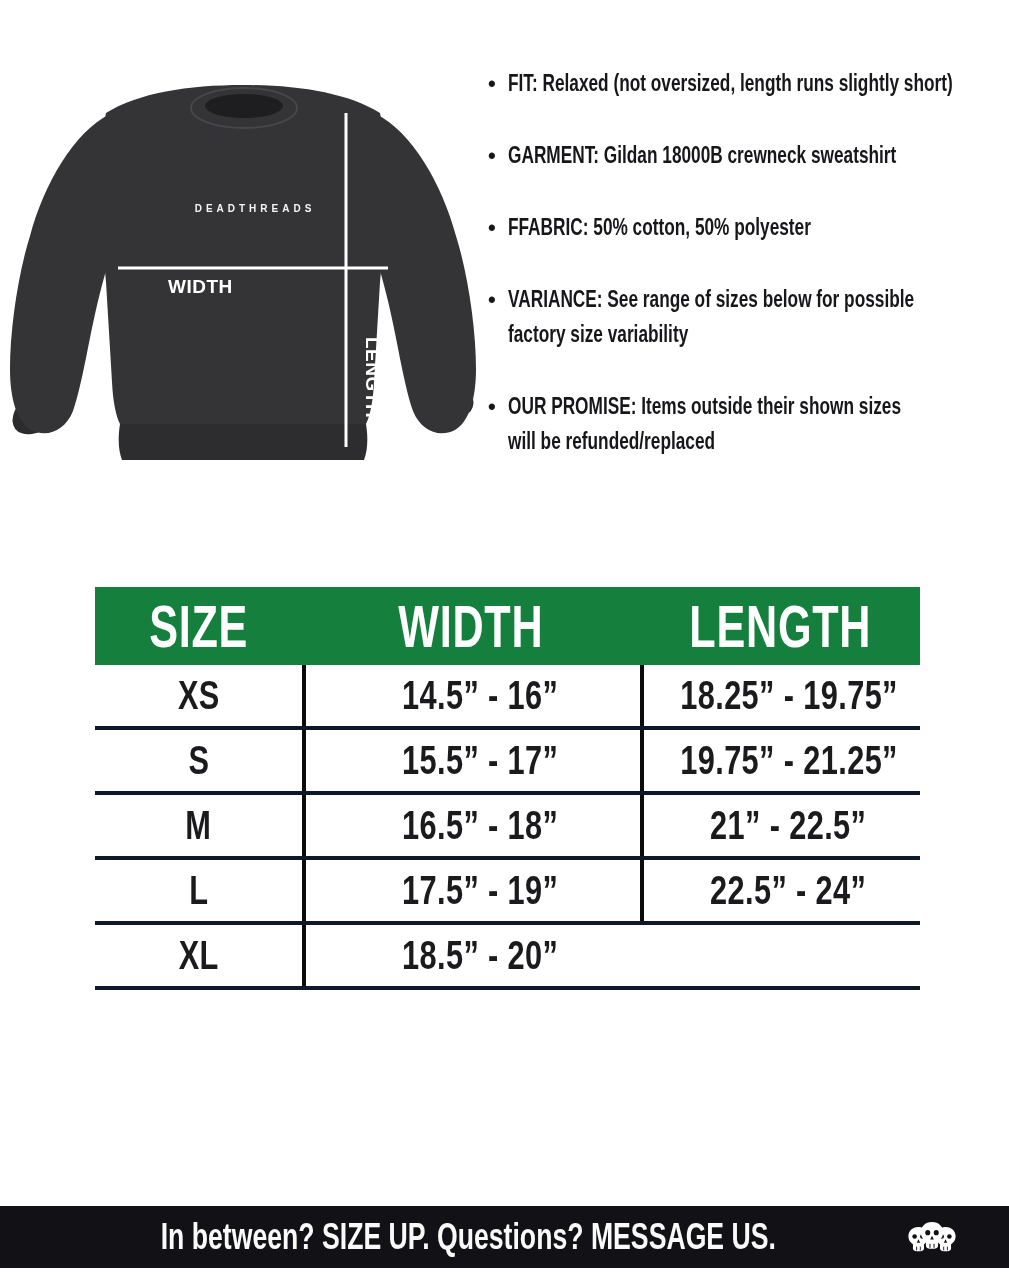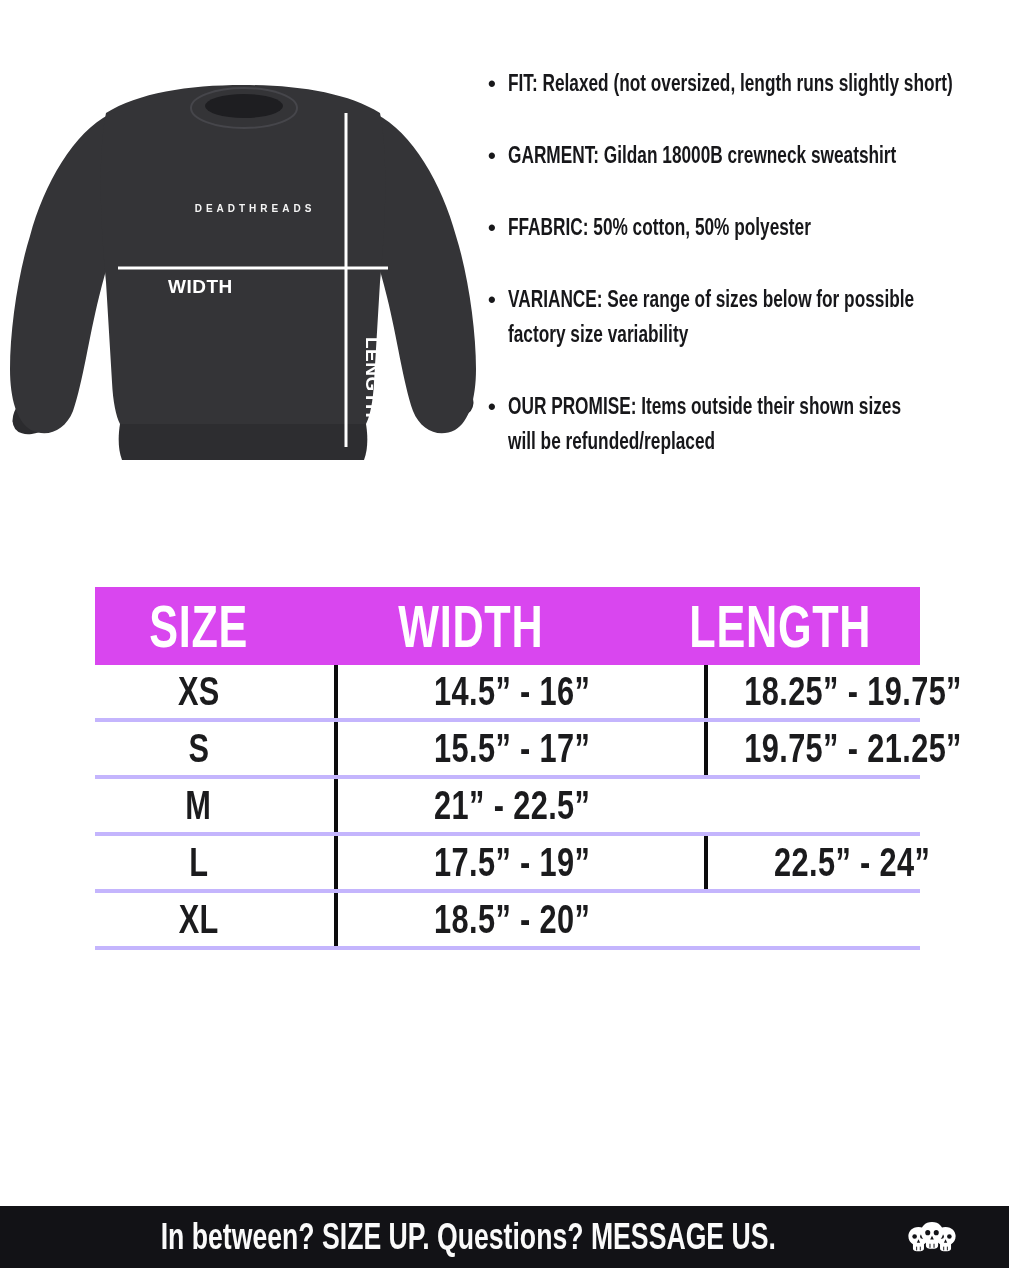--- a/index.html
+++ b/index.html
@@ -29,28 +29,28 @@
     display:block; width:133%;
     transform:scaleX(0.75); transform-origin:0 0;
     font-size:23px; line-height:35px; letter-spacing:0px;
     white-space:pre-line; color:#17171a;
   }
 
   
   .size-table { position:absolute; left:95px; top:587px; width:825px; }
   .thead {
     display:grid; grid-template-columns:25.1% 41% 33.9%;
-    background:#d946ef; height:78px; align-items:center;
+    background:#15803d; height:78px; align-items:center;
   }
   .thead .hcell { text-align:center; color:#ffffff; }
   .hcx { display:inline-block; transform:scaleX(0.72); transform-origin:50% 50%;
          font-size:60px; letter-spacing:1px; white-space:nowrap; }
   .trow {
     display:grid; grid-template-columns:25.1% 41% 33.9%;
-    height:57px; align-items:center; border-bottom:4px solid #c4b5fd;gap:32px;
+    height:65px; align-items:center; border-bottom:4px solid #0f172a;
   }
   .trow .cell { text-align:center; height:100%; display:flex; align-items:center; justify-content:center; }
   .trow .cell + .cell { border-left:4px solid #0b0b0d;padding-left:13px; }
   .ccx { display:inline-block; transform:scaleX(0.75); transform-origin:50% 50%;
          font-size:41px; letter-spacing:0.5px; white-space:nowrap; color:#1b1b1d; }
 
   
   .footer {
     position:absolute; left:0; bottom:12px; width:1009px; height:62px;
     background:#121216; display:flex; align-items:center; justify-content:center;
@@ -154,20 +154,23 @@
       <div class="cell">
           <span class="ccx">15.5” - 17”</span>
         </div>
       <div class="cell">
           <span class="ccx">19.75” - 21.25”</span>
         </div>
     </div>
     <div class="trow">
       <div class="cell">
           <span class="ccx">M</span>
+        </div>
+      <div class="cell">
+          <span class="ccx">16.5” - 18”</span>
         </div>
       <div class="cell">
           <span class="ccx">21” - 22.5”</span>
         </div>
     </div>
     <div class="trow">
       <div class="cell">
           <span class="ccx">L</span>
         </div>
       <div class="cell">

